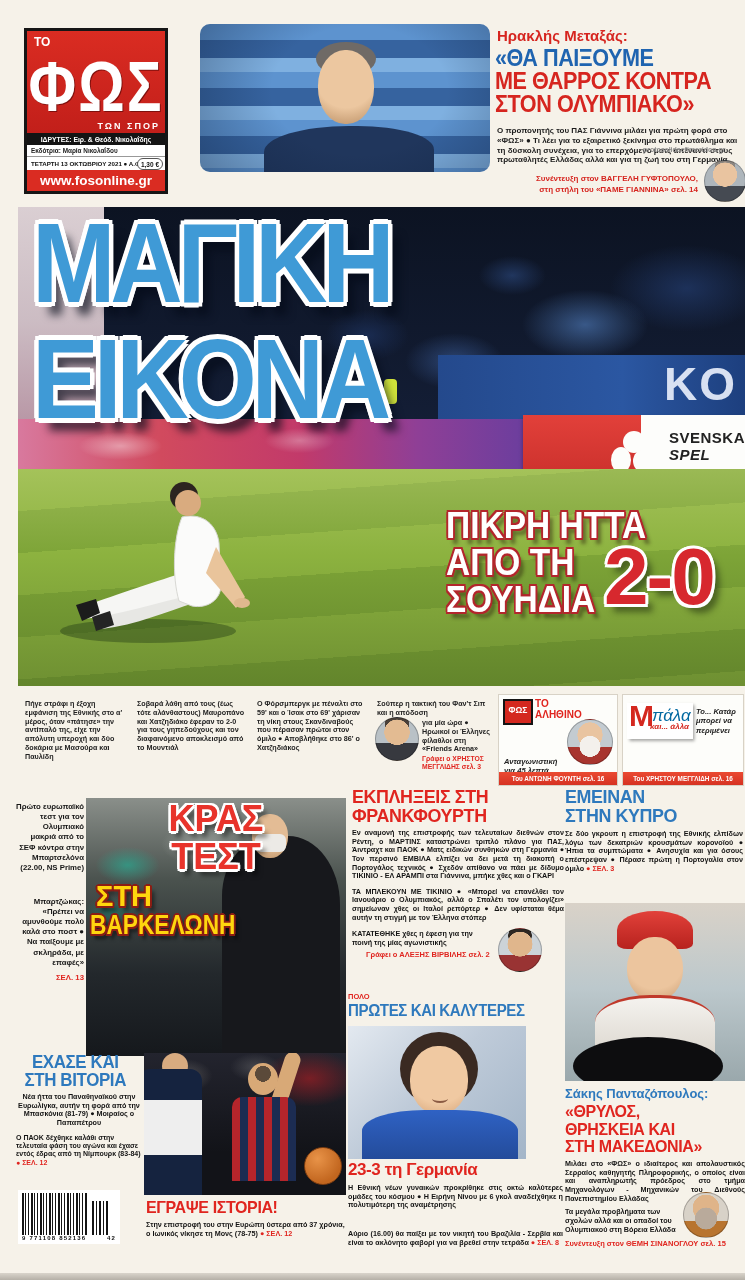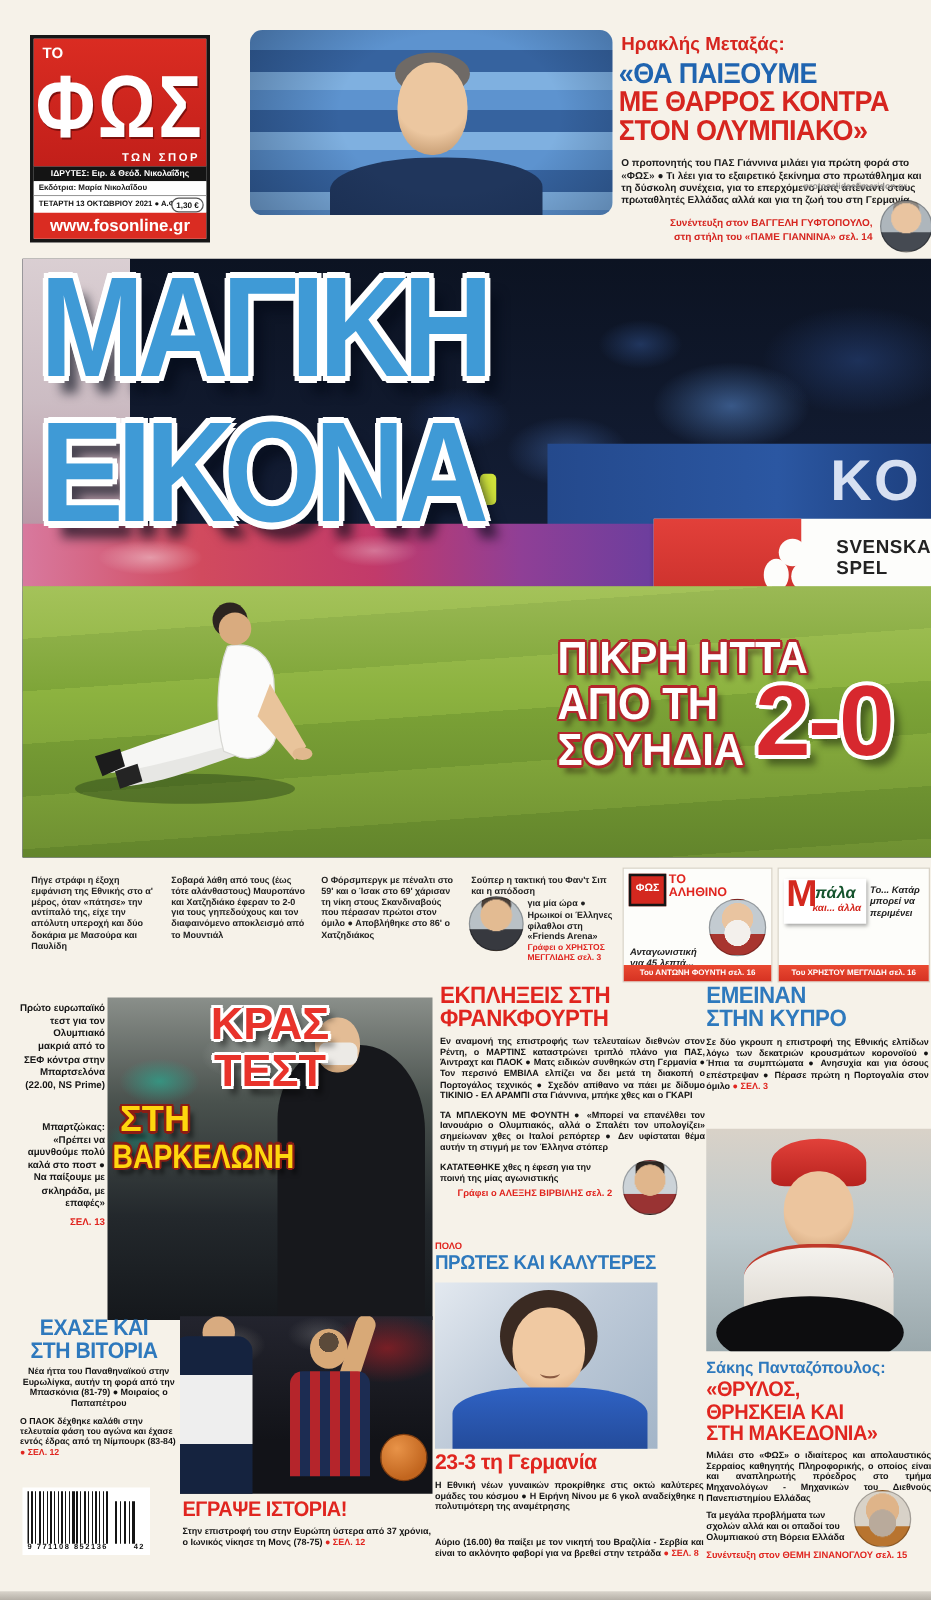--- a/index.html
+++ b/index.html
@@ -106,21 +106,21 @@
   
   .promo { background:#fdfdfa; border:1px solid #d8d2c6; }
   .promo-strip { position:absolute; left:0; right:0; bottom:0; height:13px; background:linear-gradient(180deg,#ea4a32,#d63222);
                  color:#fff; font-size:6.4px; font-weight:800; text-align:center; line-height:13px; }
   .minilogo { position:absolute; left:4px; top:4px; width:26px; height:22px; background:#d4281f; border:2px solid #151515;
               color:#fff; font-size:8.5px; font-weight:900; text-align:center; line-height:18px; }
   .promo-title { position:absolute; left:36px; top:4px; color:#e0251f; font-size:10px; font-weight:900; line-height:1.05; }
   .promo-quote { font-style:italic; font-weight:800; font-size:7.6px; line-height:1.25; color:#222; }
   .bala-logo { position:absolute; left:4px; top:8px; width:66px; height:36px; background:#fff; box-shadow:1.5px 2px 3px rgba(0,0,0,.35); }
   .bala-m { position:absolute; left:2px; top:-4px; font-size:30px; font-weight:900; color:#d4281f; }
-  .bala-top { position:absolute; left:25px; top:3px; font-size:13px; font-weight:700; font-style:italic; color:#14532d; }
+  .bala-top { position:absolute; left:25px; top:3px; font-size:17px; font-weight:400; font-style:italic; color:#0369a1; }
   .bala-bot { position:absolute; left:23px; top:19px; font-size:8px; font-weight:700; font-style:italic; color:#d4281f; }
 
   
   .barca-side { font-size:7.8px; font-weight:800; line-height:1.3; text-align:right; color:#161616; }
   .barca-page { color:#e0251f; font-weight:900; }
   .barca-photo { overflow:hidden;
     background:
       radial-gradient(46px 26px at 16% 26%, rgba(47,160,138,.8), transparent 70%),
       radial-gradient(40px 22px at 10% 44%, rgba(31,122,106,.7), transparent 70%),
       radial-gradient(60px 30px at 45% 18%, rgba(200,205,200,.5), transparent 70%),
@@ -241,21 +241,21 @@
     <div class="adboard"></div>
     <div class="svboard">
       <div class="svred"></div>
       <div class="svlogo">
         <i style="left:14px; top:0; width:22px; height:22px;"></i>
         <i style="left:2px; top:16px; width:20px; height:26px;"></i>
         <i style="left:24px; top:18px; width:24px; height:24px;"></i>
       </div>
       <div class="svtext">
         <span style="display:block;">SVENSKA</span>
-        <span style="display:block;">SPEL</span>
+        <span style="display:block;font-style:italic;">SPEL</span>
       </div>
     </div>
     <div class="pitch"></div>
 
     <svg class="abs" style="left:30px; top:272px;" width="210" height="170" viewBox="0 0 210 170">
       <ellipse cx="100" cy="152" rx="88" ry="12" fill="rgba(25,50,18,.38)"></ellipse>
       <path d="M142,104 C112,114 80,126 56,136 L54,150 C88,146 120,132 146,124 Z" fill="#e7e7e4"></path>
       <path d="M140,92 C110,102 66,116 40,126 L36,140 C70,136 110,124 142,116 Z" fill="#f6f6f4"></path>
       <polygon points="28,126 48,120 52,134 34,142" fill="#1c1c1c"></polygon>
       <polygon points="44,138 62,132 66,146 48,152" fill="#242424"></polygon>
@@ -318,21 +318,21 @@
     <div class="abs kras" style="left:0; width:100%; top:0px; text-align:center; font-size:36px;">ΚΡΑΣ</div>
     <div class="abs barka-y" style="left:10px; top:82px; font-size:29px;">ΣΤΗ</div>
     <div class="abs barka-y cond" style="left:4px; top:112px; font-size:27px; transform:scaleX(.84);">ΒΑΡΚΕΛΩΝΗ</div>
   </div>
 
   <div class="abs" style="left:352px; top:787px; width:212px;">
     <div class="art-h h-red cond">ΕΚΠΛΗΞΕΙΣ ΣΤΗ</div>
     <div class="art-h h-red cond">ΦΡΑΝΚΦΟΥΡΤΗ</div>
     <div class="art-p" style="margin-top:4px;">Εν αναμονή της επιστροφής των τελευταίων διεθνών στον Ρέντη, ο ΜΑΡΤΙΝΣ καταστρώνει τριπλό πλάνο για ΠΑΣ, Άιντραχτ και ΠΑΟΚ ● Ματς ειδικών συνθηκών στη Γερμανία ● Τον περσινό ΕΜΒΙΛΑ ελπίζει να δει μετά τη διακοπή ο Πορτογάλος τεχνικός ● Σχεδόν απίθανο να πάει με δίδυμο ΤΙΚΙΝΙΟ - ΕΛ ΑΡΑΜΠΙ στα Γιάννινα, μπήκε χθες και ο ΓΚΑΡΙ</div>
     <div class="art-p" style="margin-top:7px;">
-      <span class="art-lead">ΤΑ ΜΠΛΕΚΟΥΝ ΜΕ ΦΟΥΝΤΗ ●</span><span> «Μπορεί να επανέλθει τον Ιανουάριο ο Ολυμπιακός, αλλά ο Σπαλέτι τον υπολογίζει» σημείωναν χθες οι Ιταλοί ρεπόρτερ ● Δεν υφίσταται θέμα αυτήν τη στιγμή με τον Έλληνα στόπερ</span>
+      <span class="art-lead">ΤΑ ΜΠΛΕΚΟΥΝ ΜΕ ΤΙΚΙΝΙΟ ●</span><span> «Μπορεί να επανέλθει τον Ιανουάριο ο Ολυμπιακός, αλλά ο Σπαλέτι τον υπολογίζει» σημείωναν χθες οι Ιταλοί ρεπόρτερ ● Δεν υφίσταται θέμα αυτήν τη στιγμή με τον Έλληνα στόπερ</span>
     </div>
     <div class="art-p" style="margin-top:8px; width:136px; text-align:left;">
       <span class="art-lead">ΚΑΤΑΤΕΘΗΚΕ</span><span> χθες η έφεση για την ποινή της μίας αγωνιστικής</span>
     </div>
     <div class="art-credit" style="margin-top:2px; margin-left:14px;">Γράφει ο ΑΛΕΞΗΣ ΒΙΡΒΙΛΗΣ σελ. 2</div>
   </div>
   <div class="abs portrait pt-d" style="left:498px; top:928px; width:42px; height:42px;"></div>
 
   <div class="abs" style="left:565px; top:787px; width:178px;">
     <div class="art-h h-blue cond">ΕΜΕΙΝΑΝ</div>

